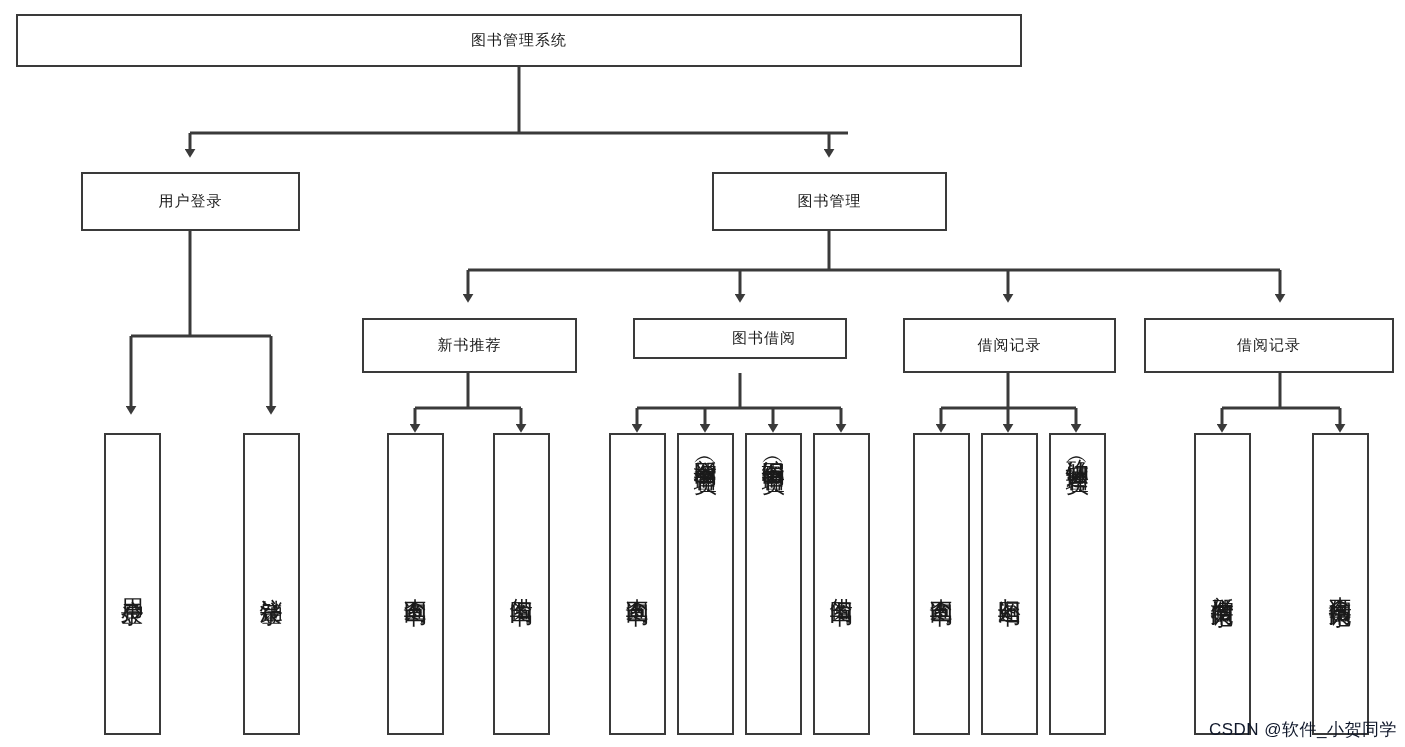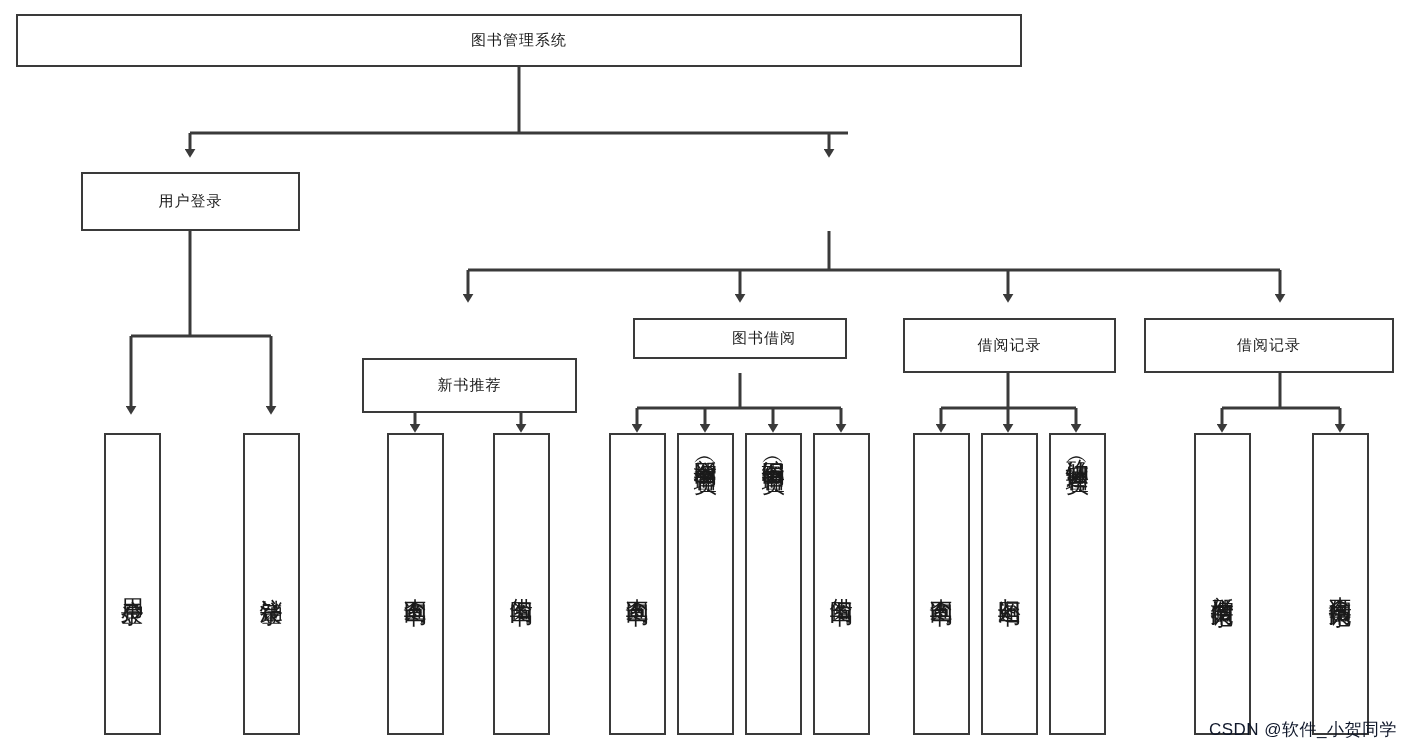--- a/index.html
+++ b/index.html
@@ -136,22 +136,25 @@
   </svg>
 
   <div class="node horiz" style="left:16px; top:14px; width:1006px; height:53px;">
     <span class="node-label">图书管理系统</span>
   </div>
 
   <div class="node horiz" style="left:81px; top:172px; width:219px; height:59px;">
     <span class="node-label">用户登录</span>
   </div>
 
-
-  <div class="node horiz" style="left:362px; top:318px; width:215px; height:55px;margin-top:40px;">
+  <div class="node horiz" style="left:712px; top:172px; width:235px; height:59px;">
+    <span class="node-label">图书管理</span>
+  </div>
+
+  <div class="node horiz" style="left:362px; top:318px; width:215px; height:55px;">
     <span class="node-label">新书推荐</span>
   </div>
 
   <div class="node horiz" style="left:633px; top:318px; width:214px; height:41px;padding-left:48px;">
     <span class="node-label">图书借阅</span>
   </div>
 
   <div class="node horiz" style="left:903px; top:318px; width:213px; height:55px;">
     <span class="node-label">借阅记录</span>
   </div>

